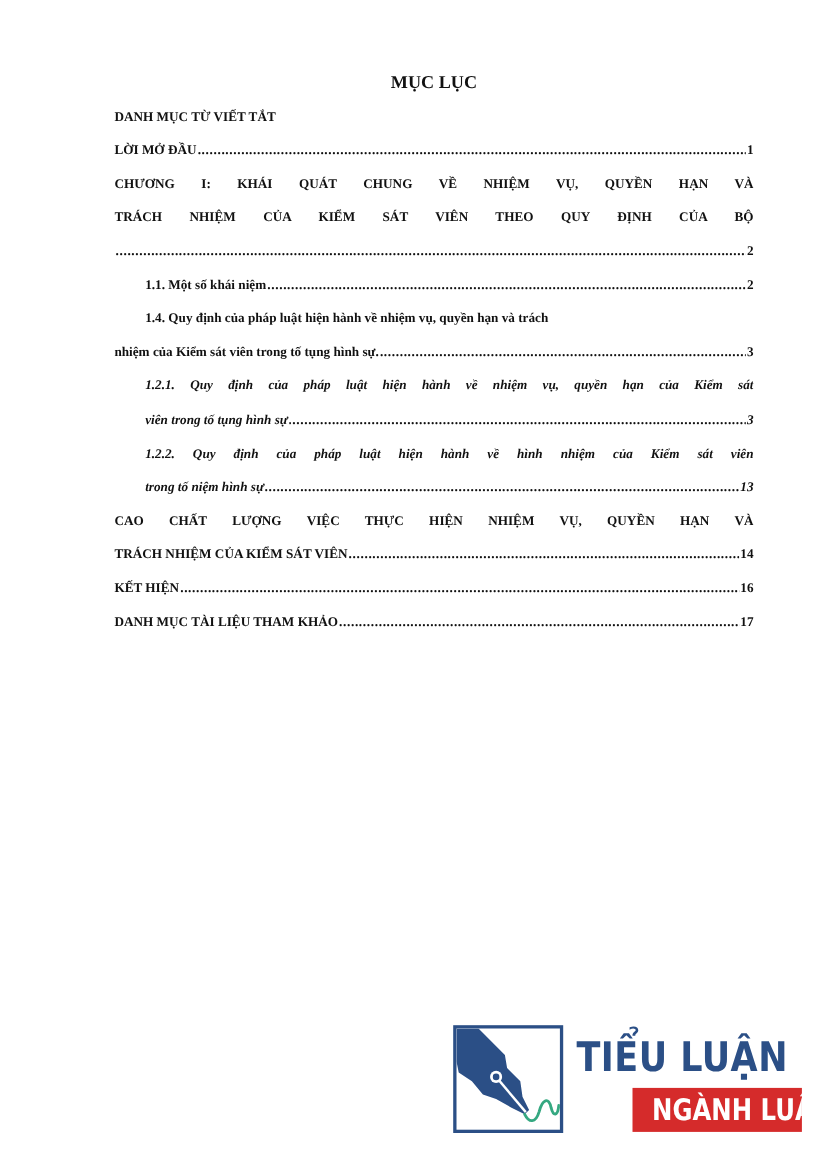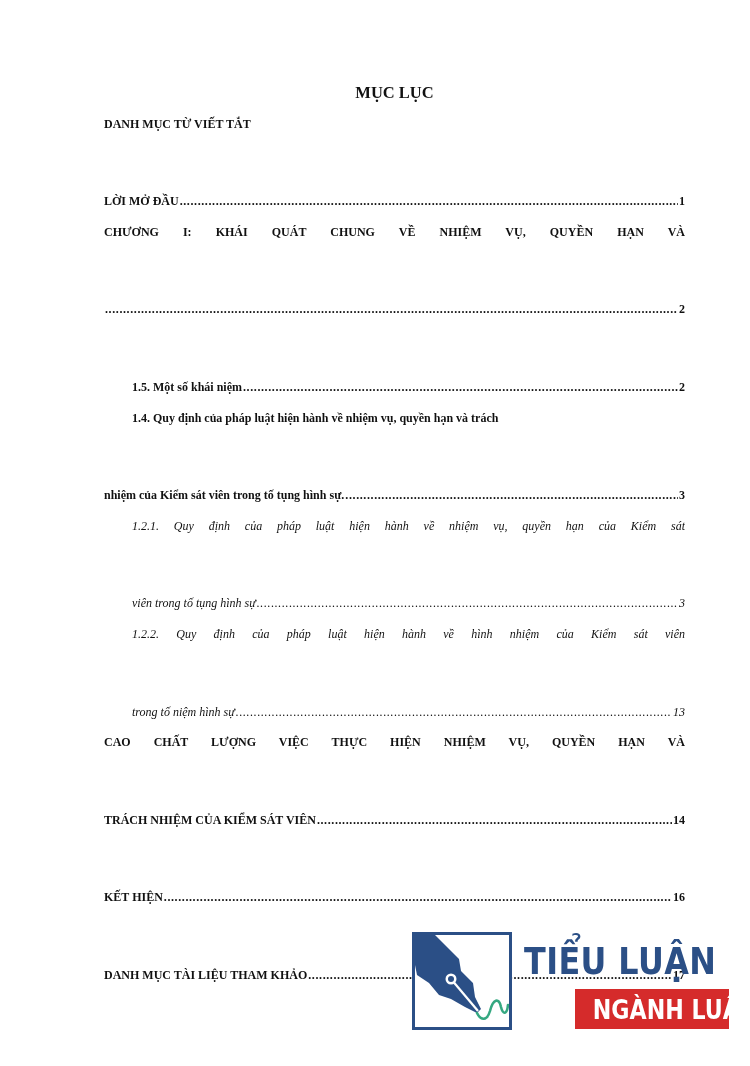--- a/index.html
+++ b/index.html
@@ -2,34 +2,34 @@
 <html><head>
 <meta charset="utf-8">
 <style>
   html, body { margin: 0; padding: 0; background: #ffffff; }
   body { width: 750px; height: 1066px; position: relative; overflow: hidden; }
   .page {
     position: absolute; left: 0; top: 0; width: 750px; height: 1066px; background: #fff;
     font-family: "Liberation Serif", "DejaVu Serif", serif; color: #111;
   }
   .toc {
-    position: absolute; left: 104px; top: 78px; width: 581px;
+    position: absolute; left: 104px; top: 60px; width: 581px;
   }
   .line {
     height: 30.6px; line-height: 30.6px; font-size: 12px; white-space: nowrap;
     position: relative;
   }
   .bold { font-weight: bold; }
-  .ital { font-style: italic; font-weight: normal; }
+  .ital { font-style: italic; font-weight: bold; }
   .center { text-align: center; }
   .indent { padding-left: 28px; }
   .just {
     text-align: justify; text-align-last: justify; white-space: normal; overflow: hidden;
   }
-  .leader { display: flex; align-items: flex-end; margin-top: 47px; }
+  .leader { display: flex; align-items: flex-end; }
   .leader .txt { flex: 0 0 auto; white-space: nowrap; }
   .leader .dots {
     flex: 1 1 auto; overflow: hidden; white-space: nowrap; margin: 0 1px; letter-spacing: 0.6px;
   }
   .leader .dots::before {
     content: "..................................................................................................................................................................................................................................";
   }
   .leader .pg { flex: 0 0 auto; white-space: nowrap; }
   .title-line { font-size: 16.5px; }
 
@@ -65,28 +65,29 @@
     </div>
 
     <div class="line bold leader">
       <span class="txt">LỜI MỞ ĐẦU</span>
       <span class="dots"></span>
       <span class="pg">1</span>
     </div>
 
     <div>
       <div class="line bold just">CHƯƠNG I: KHÁI QUÁT CHUNG VỀ NHIỆM VỤ, QUYỀN HẠN VÀ</div>
+      <div class="line bold just">TRÁCH NHIỆM CỦA KIỂM SÁT VIÊN THEO QUY ĐỊNH CỦA BỘ</div>
       <div class="line bold leader">
         <span class="dots"></span>
         <span class="pg">2</span>
       </div>
     </div>
 
     <div class="line bold leader indent">
-      <span class="txt">1.5. Một số khái niệm</span>
+      <span class="txt">1.1. Một số khái niệm</span>
       <span class="dots"></span>
       <span class="pg">2</span>
     </div>
 
     <div>
       <div class="line bold indent">1.4. Quy định của pháp luật hiện hành về nhiệm vụ, quyền hạn và trách</div>
       <div class="line bold leader">
         <span class="txt">nhiệm của Kiểm sát viên trong tố tụng hình sự.</span>
         <span class="dots"></span>
         <span class="pg">3</span>

